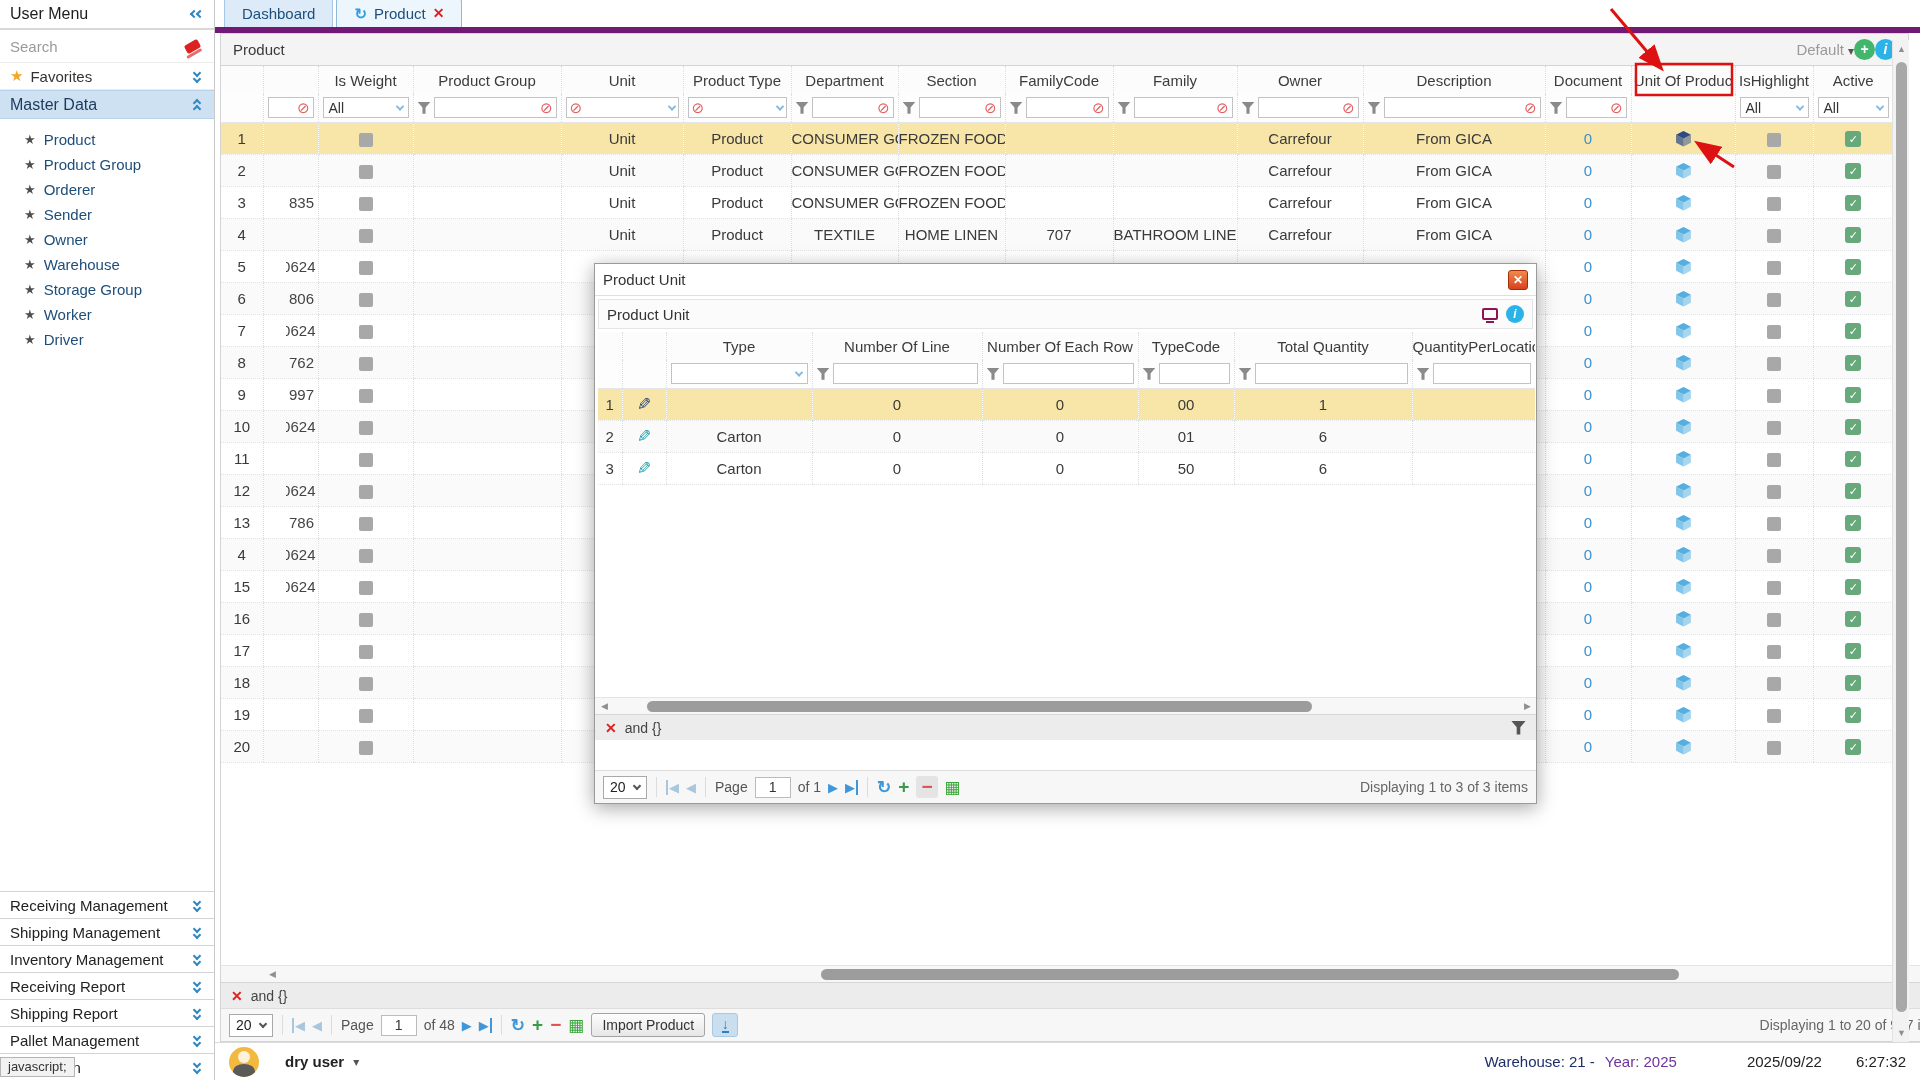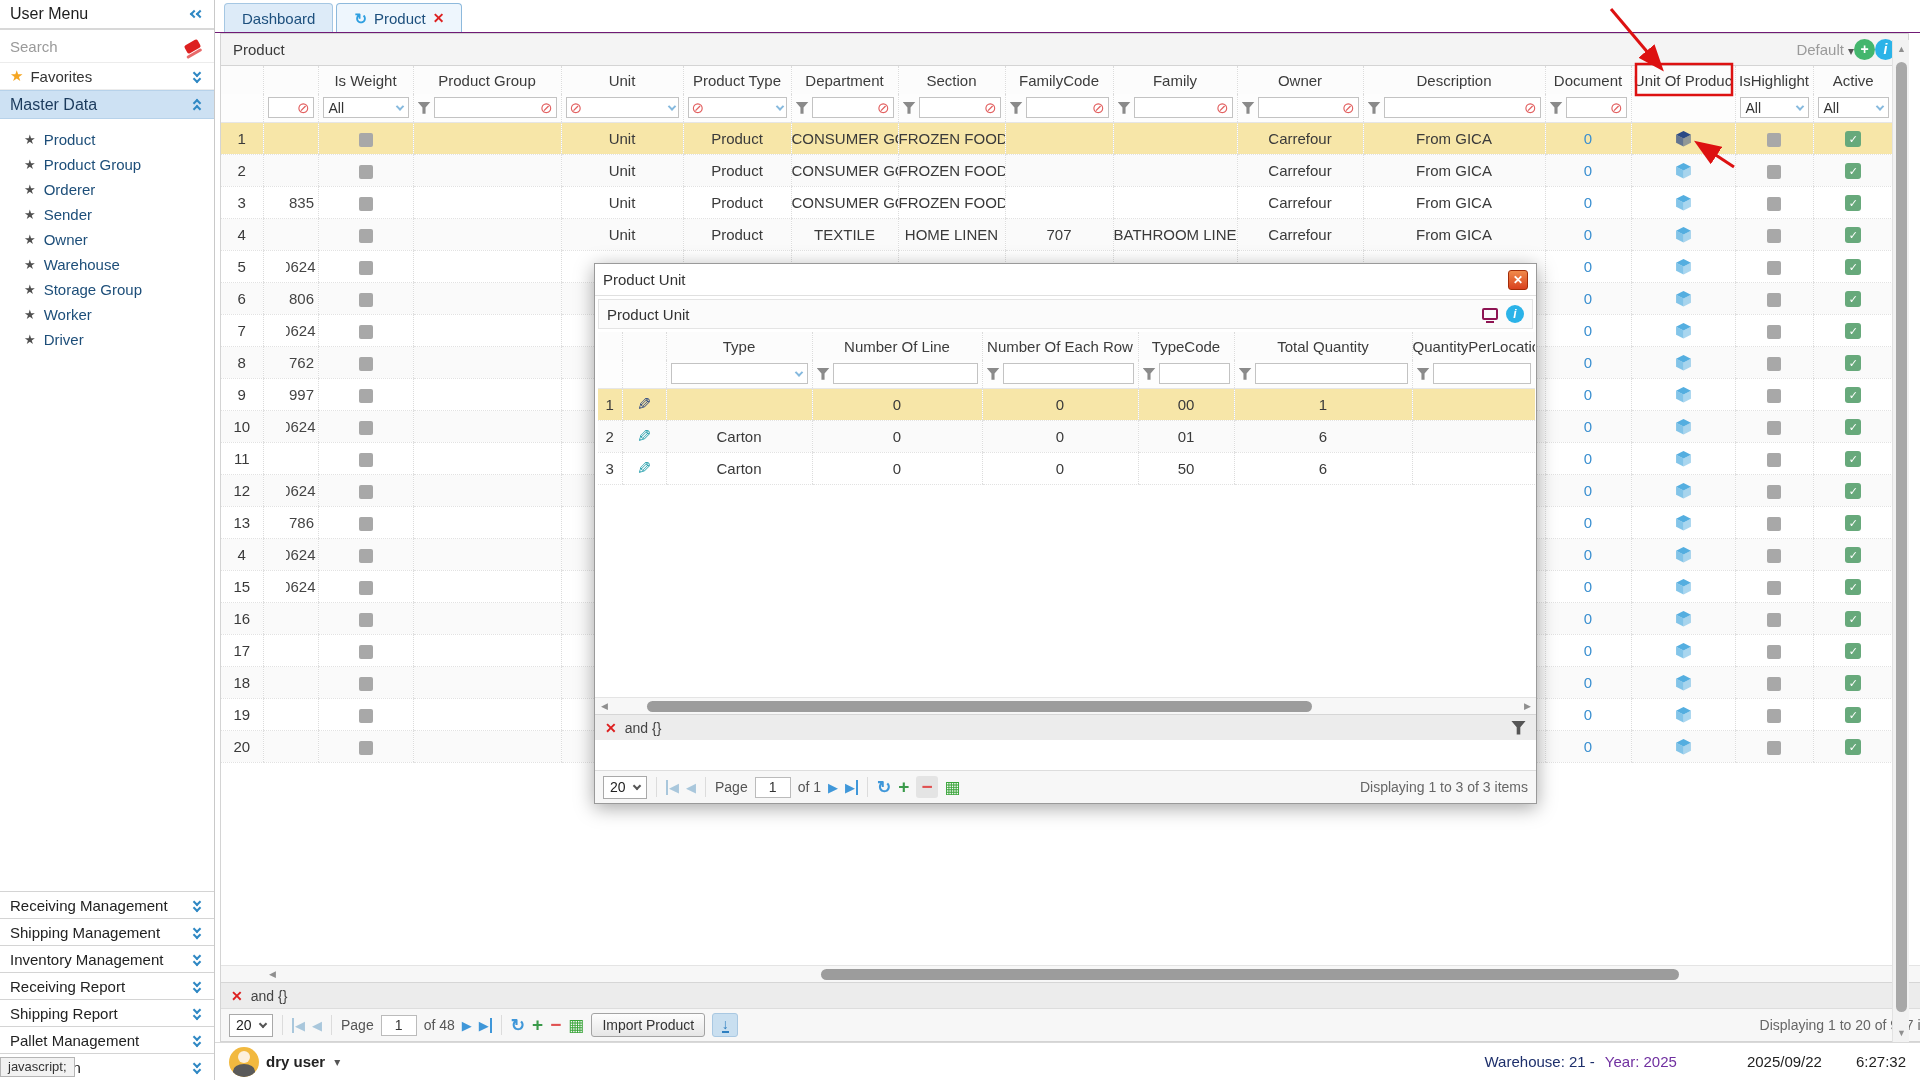--- a/index.html
+++ b/index.html
@@ -36,21 +36,21 @@
   
   .dbl { position:relative; width:13px; height:13px; display:inline-block; }
   .dbl i { position:absolute; left:3px; width:6px; height:6px; border-right:2px solid #2f88c4;
            border-bottom:2px solid #2f88c4; }
   .dbl.down i { transform:rotate(45deg); } .dbl.down i:nth-child(1){top:0;} .dbl.down i:nth-child(2){top:6px;}
   .dbl.up i { transform:rotate(225deg); } .dbl.up i:nth-child(1){top:2px;} .dbl.up i:nth-child(2){top:8px;}
   .dbl.left i { transform:rotate(135deg); left:auto; } .dbl.left i:nth-child(1){right:1px;top:3px;} .dbl.left i:nth-child(2){right:7px;top:3px;}
 
   
   #main { position:absolute; left:215px; top:0; right:0; height:1080px; background:#fff; }
-  .tabstrip { height:33px; display:flex; align-items:flex-end; padding-left:9px; border-bottom:1px solid #701a75; background:#fff; }
+  .tabstrip { height:33px; display:flex; align-items:flex-end; padding-left:9px; border-bottom:6px solid #701a75; background:#fff; }
   .tab { height:29px; line-height:27px; border:1px solid #a5c7e3; border-bottom:none; border-radius:4px 4px 0 0;
          padding:0 17px; font-size:15px; color:#1c4f7d; background:#ddebf8; margin-right:3px; display:flex; align-items:center; gap:7px; }
   .tab.active { background:#eef6fd; border-color:#8db9dc; }
   .t-refresh { color:#2e9fe0; font-size:15px; font-weight:bold; }
   .t-close { color:#dd2020; font-size:14px; font-weight:bold; }
 
   .panel-title { position:absolute; left:5px; top:33px; width:1689px; height:33px; background:#f4f4f4;
                  border:1px solid #d4d4d4; display:flex; align-items:center; padding:0 12px; font-size:15px; color:#3a3a3a; }
   .pt-right { margin-left:auto; display:flex; align-items:center; }
   .layout-sel { color:#9a9a9a; font-size:15px; }
@@ -1028,21 +1028,21 @@
     </div>
   </div>
 
   <div class="vscroll" style="left:1677px; top:40px; height:1002px;">
     <span class="sarrow" style="top:4px;">▲</span>
     <div class="vthumb" style="top:22px; height:950px;"></div>
     <span class="sarrow" style="top:988px;">▼</span>
   </div>
 
   <div style="position:absolute; left:0; right:0; top:1042px; height:38px; border-top:1px solid #d9d9d9;
-              background:#fff; display:flex; align-items:center; padding:0 14px; gap:7px;text-align:center;">
+              background:#fff; display:flex; align-items:center; padding:0 14px; gap:26px;text-align:center;">
     <span style="width:30px;height:30px;border-radius:50%;background:#f2b93f;position:relative;overflow:hidden;flex:none;">
       <span style="position:absolute;left:9px;top:4px;width:12px;height:12px;border-radius:50%;background:#fdf0dc;"></span>
       <span style="position:absolute;left:4px;top:17px;width:22px;height:14px;border-radius:50% 50% 0 0;background:#5a5a5a;"></span>
     </span>
     <span style="display:flex;align-items:center;gap:5px;">
       <b style="font-size:15px;color:#222;">dry user</b>
       <span class="caret">▾</span>
     </span>
     <span style="margin-left:auto;display:flex;align-items:center;gap:10px;">
       <span style="font-size:15px;color:#1d2f6b;">Warehouse: 21 -</span>

